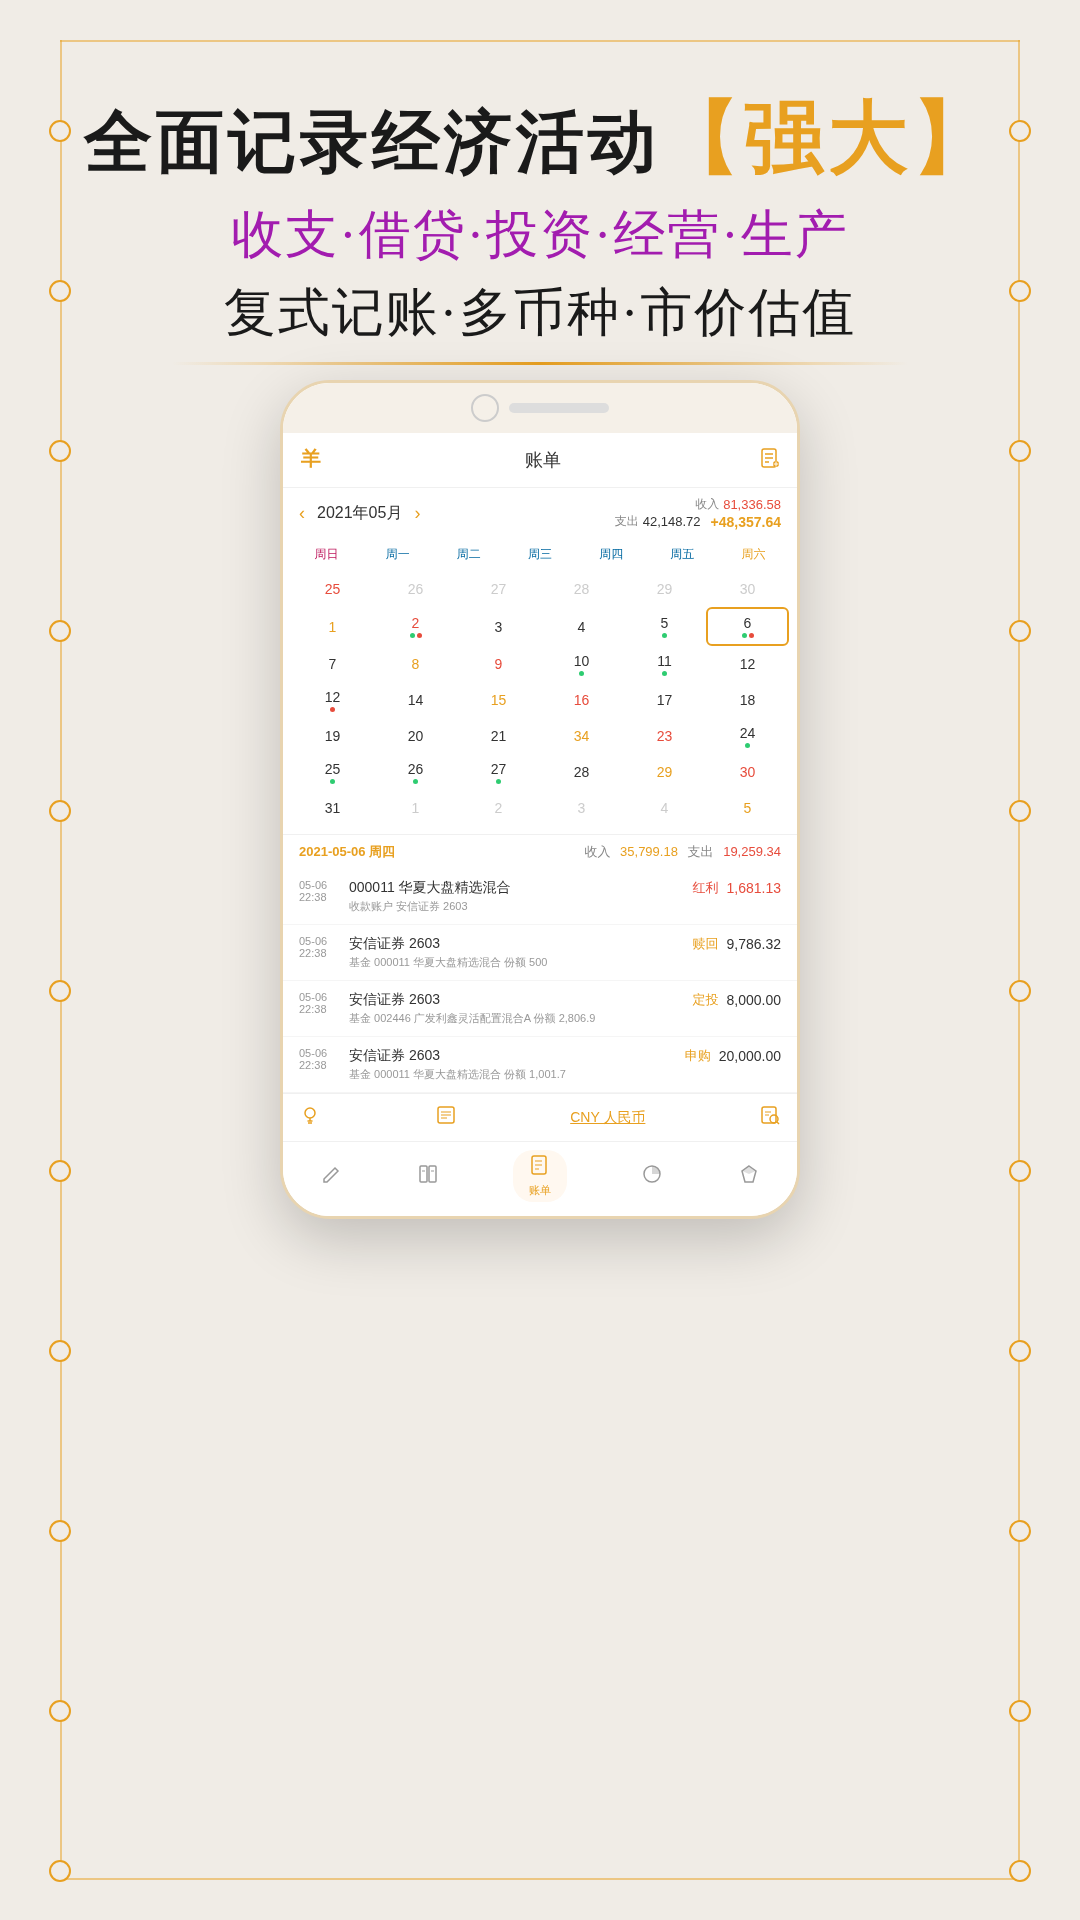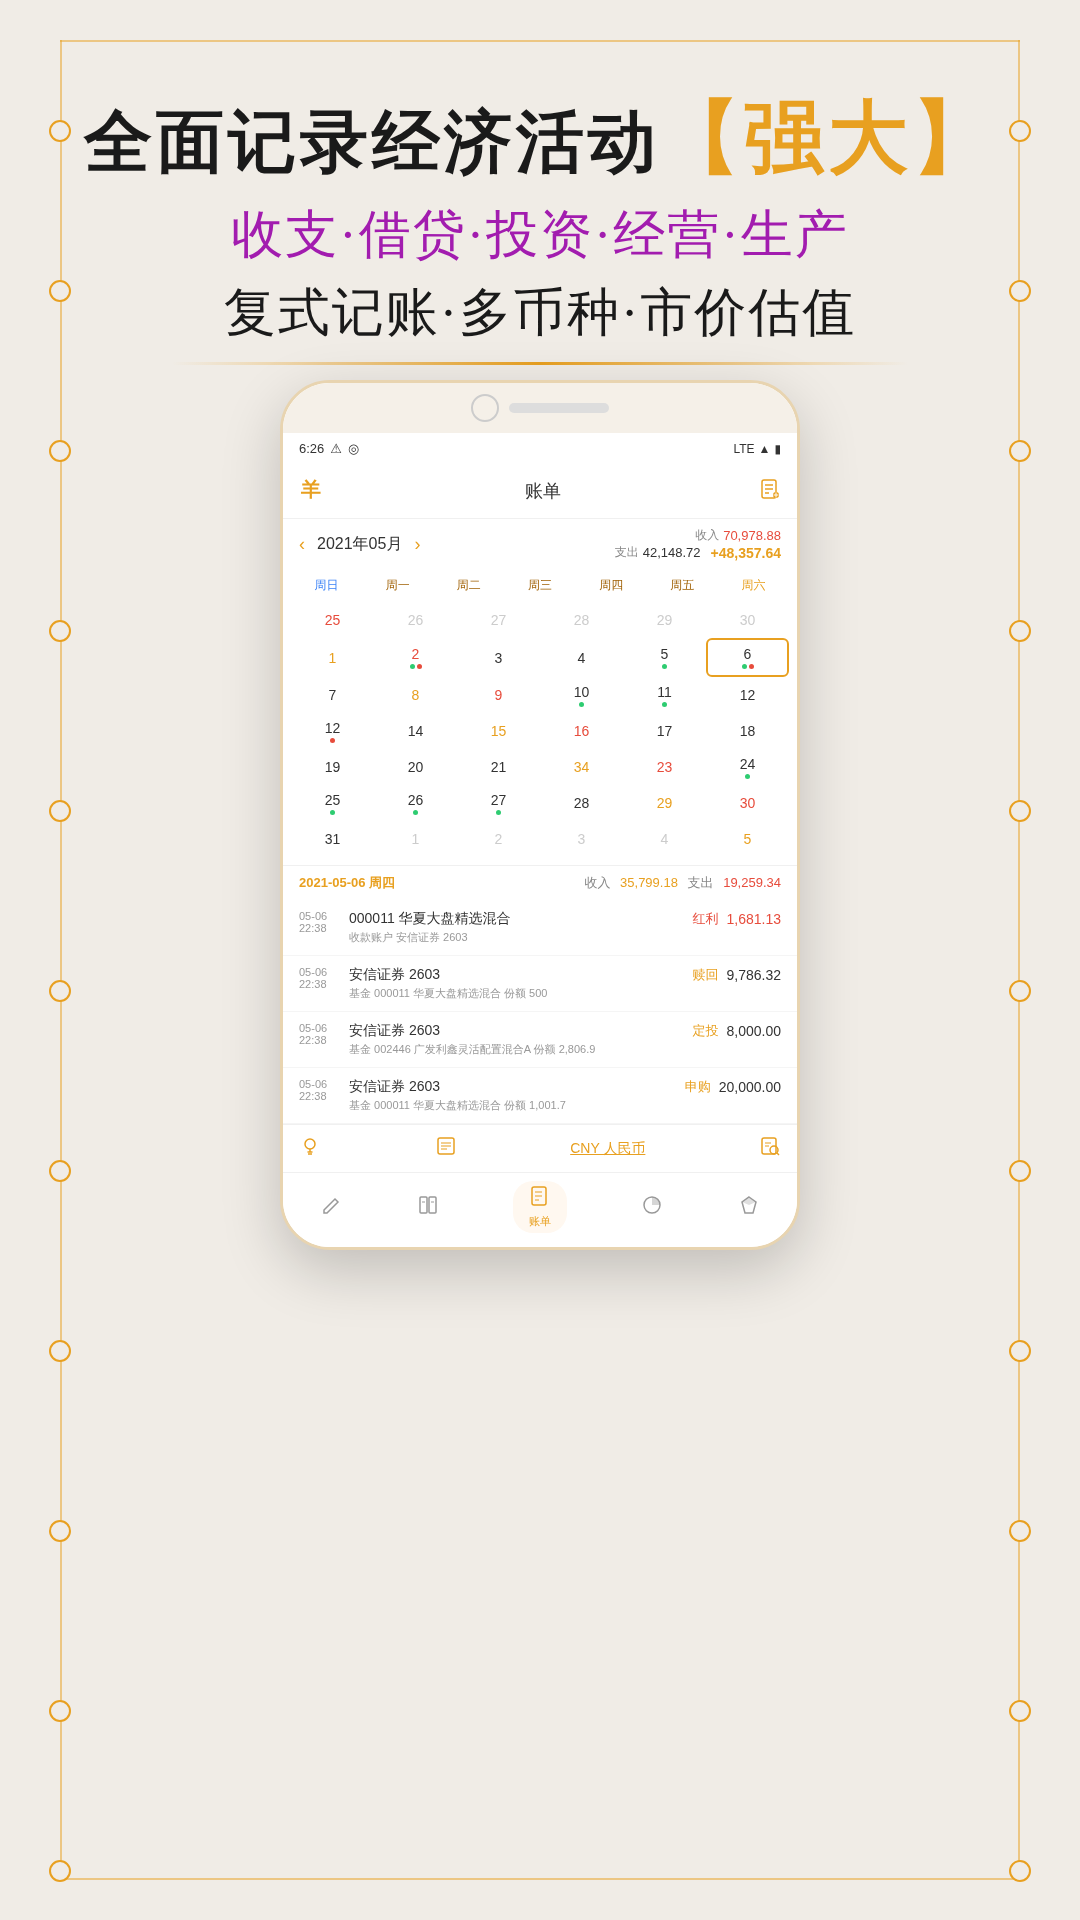--- a/index.html
+++ b/index.html
@@ -205,24 +205,24 @@
       padding: 0 8px 8px;
     }
     .cal-header-row {
       display: grid;
       grid-template-columns: repeat(7, 1fr);
       text-align: center;
       padding: 4px 0;
     }
     .cal-header-cell {
       font-size: 12px;
-      color: #a16207;
+      color: #0369a1;
       padding: 4px 0;
     }
-    .cal-header-cell.sunday { color: #3b82f6; }
+    .cal-header-cell.sunday { color: #be185d; }
     .cal-header-cell.saturday { color: #e8a020; }
     .cal-body {
       display: grid;
       grid-template-columns: repeat(6, 1fr);
     }
     .cal-cell {
       text-align: center;
       padding: 6px 2px;
       font-size: 14px;
       color: #333;
@@ -367,32 +367,20 @@
   <div class="underline-bar"></div>
 </div>
 
 <div class="phone-container">
 
   <div class="phone-top">
     <div class="phone-camera"></div>
     <div class="phone-speaker"></div>
   </div>
 
-  <div class="status-bar">
-    <div class="status-left">
-      <span>6:26</span>
-      <span>⚠</span>
-      <span>◎</span>
-    </div>
-    <div class="status-right">
-      <span>LTE</span>
-      <span>▲</span>
-      <span>▮</span>
-    </div>
-  </div>
 
   <div class="app-header">
     <span class="app-logo">
       <svg width="28" height="28" viewBox="0 0 28 28">
         <text x="2" y="22" font-size="20" fill="#e8a020">羊</text>
       </svg>
     </span>
     <span class="app-title">账单</span>
     <span class="app-icon-btn">
       <svg width="22" height="22" viewBox="0 0 22 22">
@@ -409,21 +397,21 @@
 
   <div class="calendar-nav">
     <div style="display:flex; align-items:center; gap:12px;">
       <span class="cal-nav-btn">‹</span>
       <span class="cal-month">2021年05月</span>
       <span class="cal-nav-btn">›</span>
     </div>
     <div class="cal-summary">
       <div class="cal-summary-row">
         <span class="income-label" style="color:#888; font-size:12px;">收入</span>
-        <span class="income" style="color:#e74c3c; font-size:13px;">70,978.88</span>
+        <span class="income" style="color:#e74c3c; font-size:13px;">81,336.58</span>
       </div>
       <div class="cal-summary-row">
         <span class="expense-label" style="color:#888; font-size:12px;">支出</span>
         <span class="expense" style="font-size:13px;">42,148.72</span>
         <span class="net" style="color:#e8a020; font-size:14px; font-weight:bold; margin-left:6px;">+48,357.64</span>
       </div>
     </div>
   </div>
 
   <div class="calendar-grid">

